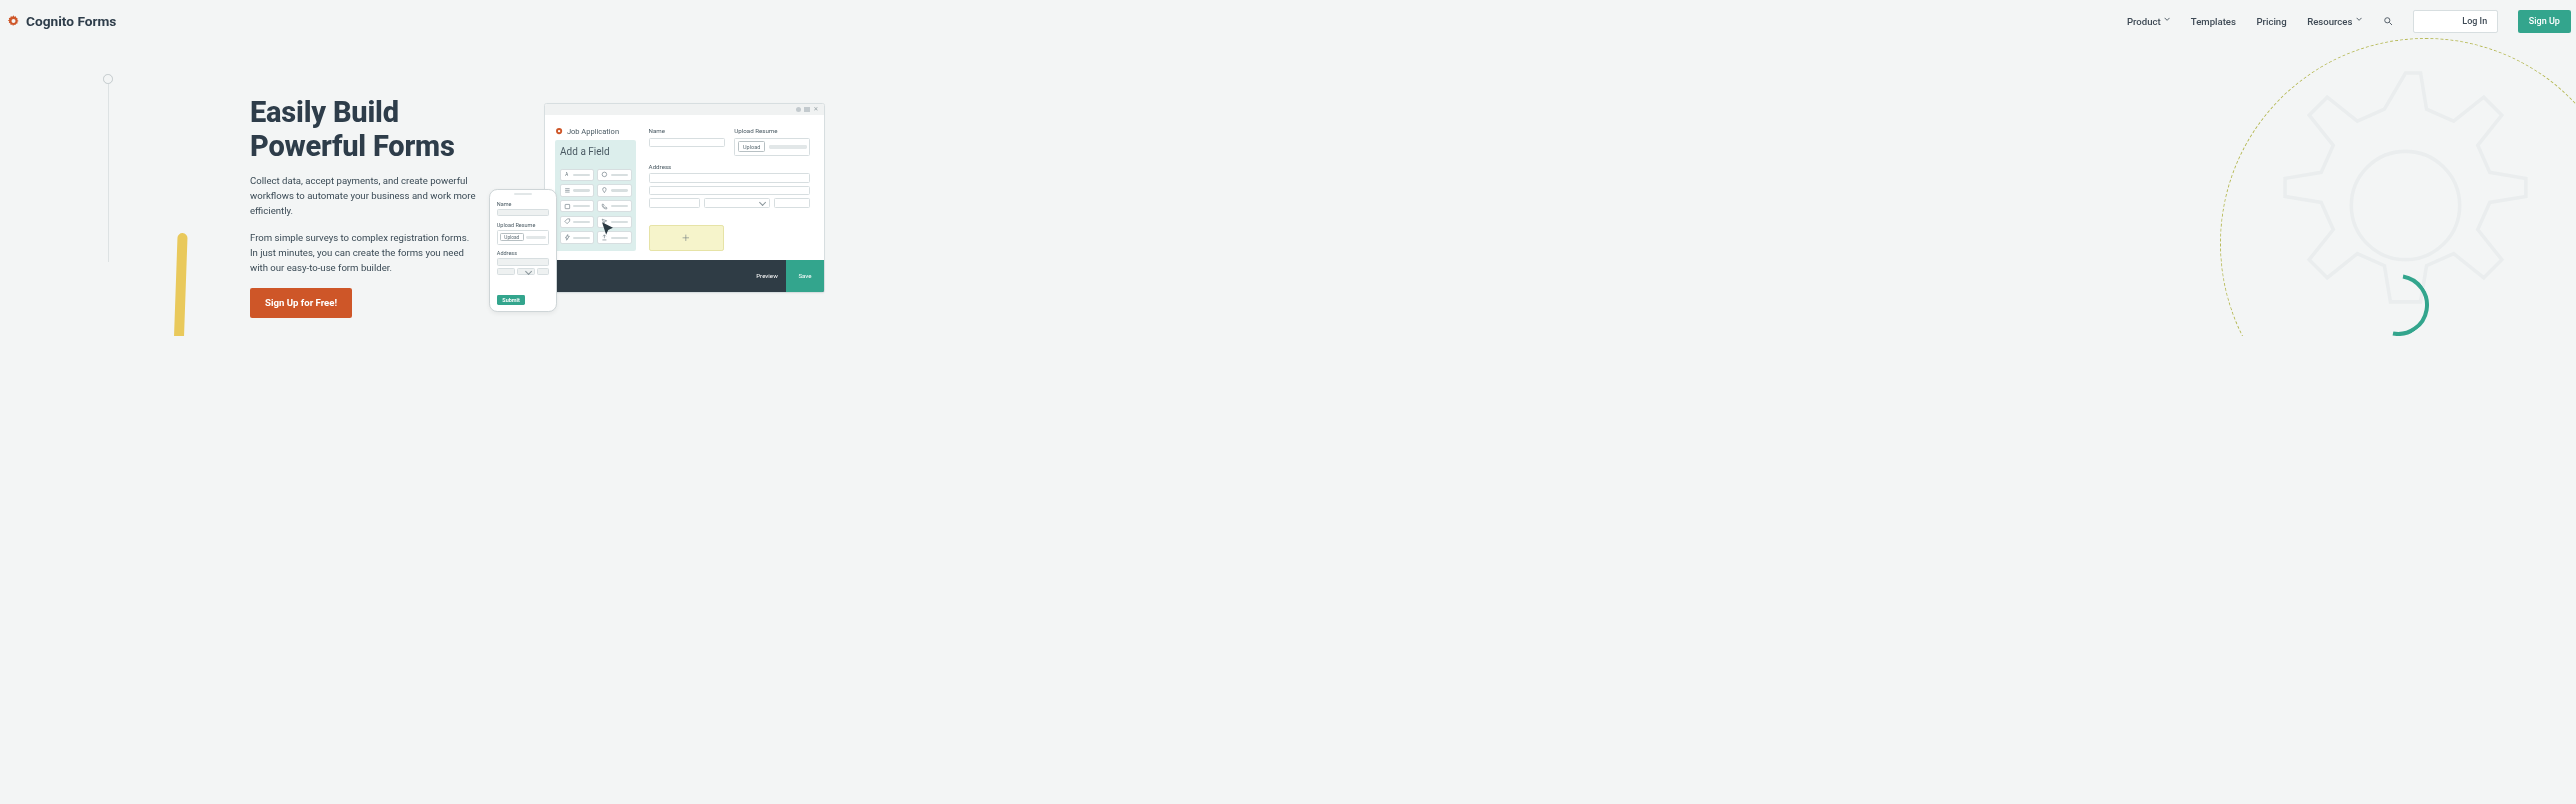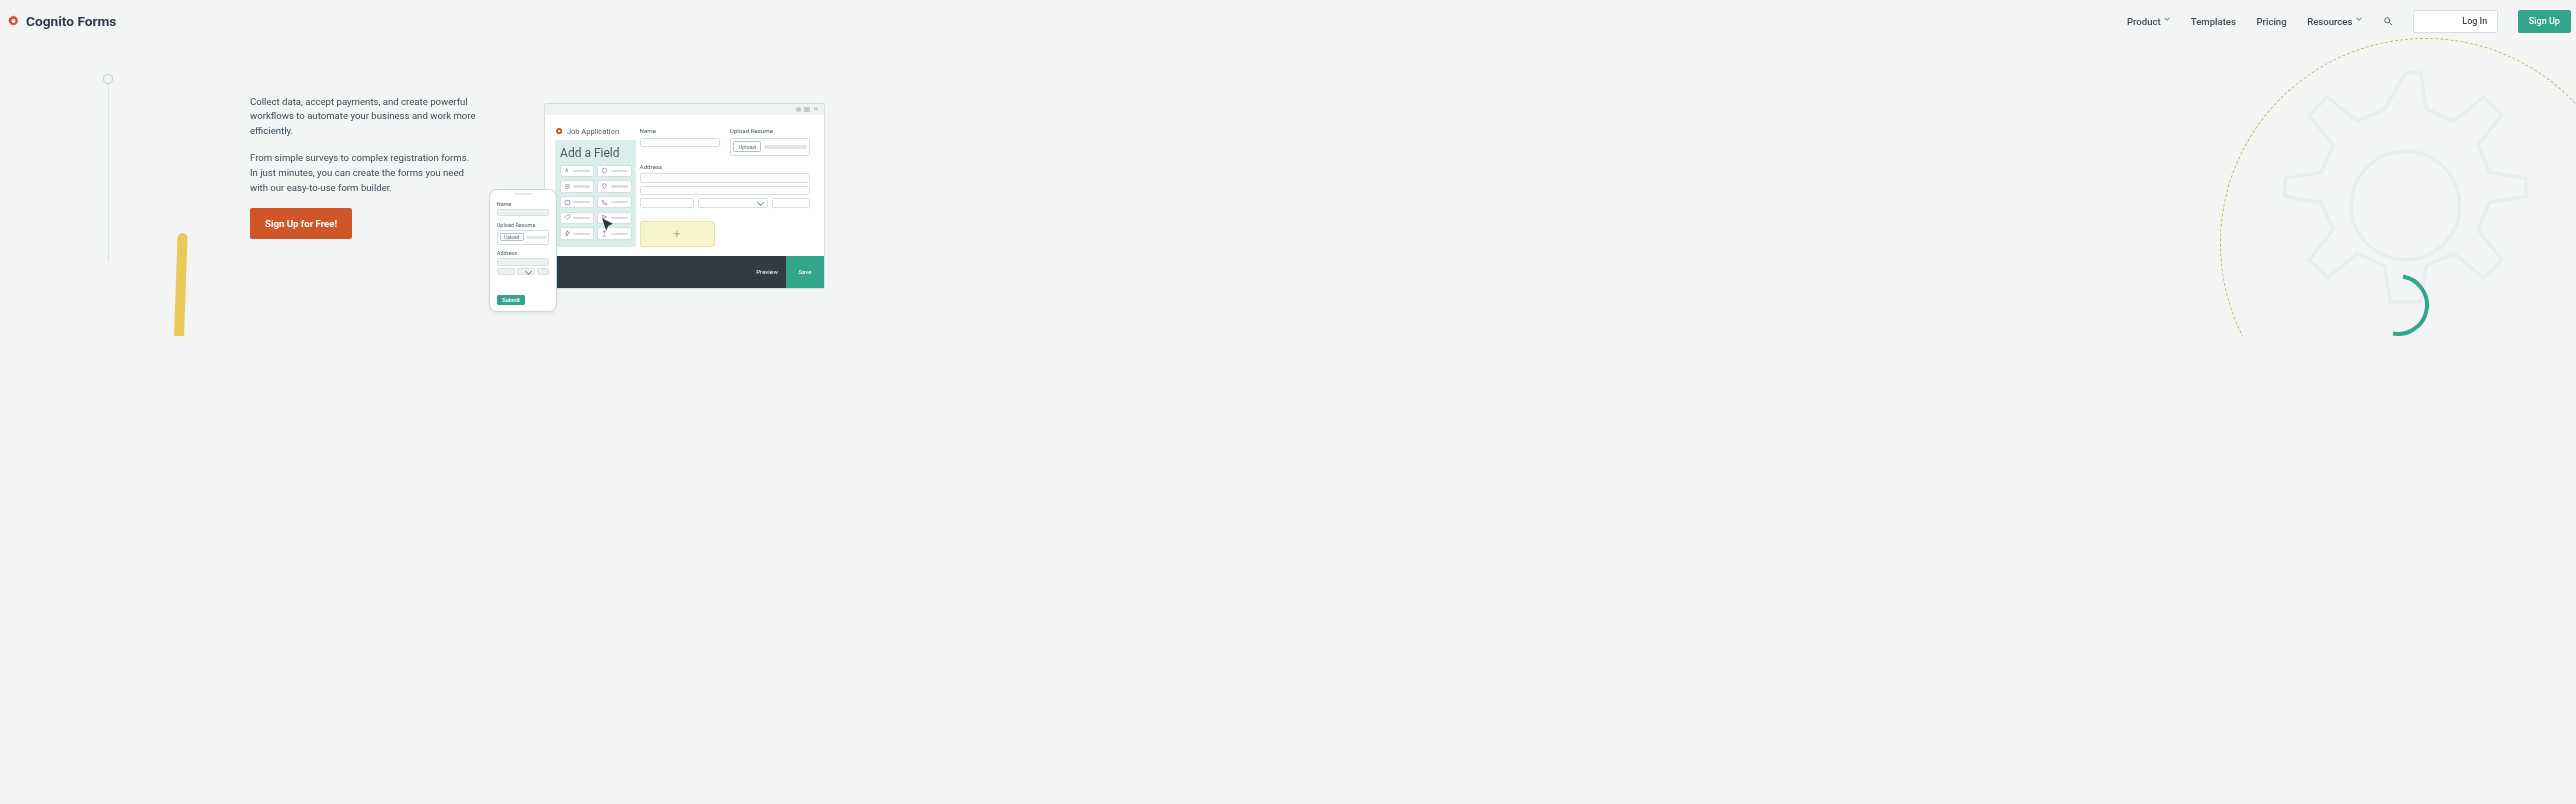--- a/index.html
+++ b/index.html
@@ -82,26 +82,26 @@
   
   .illus{position:relative;margin-left:41px;margin-top:8.2px;}
   .builder{
     width:281px;border:0.7px solid var(--border);border-radius:2.7px;background:var(--panel-bg);
     box-shadow:0 0.7px 1.4px rgba(0,0,0,.03);overflow:hidden;
   }
   .win-bar{height:11px;background:var(--panel-header);display:flex;justify-content:flex-end;align-items:center;gap:3.4px;padding:0 5.5px;}
   .win-dot{width:5.5px;height:5.5px;border-radius:50%;background:#C3CACE;}
   .win-sq{width:5.5px;height:5.5px;background:#C3CACE;}
   .win-x{font-size:6.2px;color:#9AA4A8;line-height:1;}
-  .builder-body{display:flex;gap:4px;padding:12.3px 13.7px 9.6px 9.6px;}
+  .builder-body{display:flex;gap:13px;padding:12.3px 13.7px 9.6px 9.6px;}
   .form-title{display:flex;align-items:center;gap:4.1px;font-size:7.5px;color:#4A5A63;}
   .mini-gear{width:8.2px;height:8.2px;}
   
   .palette{background:var(--add-field-bg);border-radius:2.1px;padding:5.5px 4.1px 6.8px 5.5px;width:81px;flex-shrink:0;margin-top:4.1px;}
-  .palette-title{font-size:12px;color:#4A5A63;margin-bottom:5px;}
+  .palette-title{font-size:10px;color:#4A5A63;margin-bottom:12px;}
   .palette-grid{display:grid;grid-template-columns:1fr 1fr;gap:3.4px;position:relative;}
   .pal-item{background:#fff;border:0.7px solid var(--border);border-radius:2.1px;height:12.3px;display:flex;align-items:center;gap:2.7px;padding:0 2.7px;}
   .pal-icon{width:6.8px;height:6.8px;color:#5B6B73;flex-shrink:0;}
   .pal-bar{flex:1;height:2.1px;background:#D8DFE0;border-radius:1.4px;}
   .cursor{position:absolute;top:52px;left:40px;width:16.4px;height:16.4px;color:#2B3A42;}
   
   .canvas{flex:1;display:flex;flex-direction:column;gap:6.8px;}
   .canvas-row{display:flex;gap:9.6px;}
   .field{flex:1;}
   .field-label{font-size:6.2px;color:#4A5A63;margin-bottom:2.7px;}
@@ -195,20 +195,21 @@
         <line x1="15" y1="15" x2="21" y2="21" stroke="currentColor" stroke-width="2"></line>
       </svg>
     </div>
     <div class="btn btn-outline">Log In</div>
     <div class="btn btn-primary">Sign Up</div>
   </nav>
 </header>
 
 <section class="hero">
   <div class="hero-copy">
+    <h1>Easily Build Powerful Forms</h1>
     <p class="para">Collect data, accept payments, and create powerful workflows to automate your business and work more efficiently.</p>
     <p class="para">From simple surveys to complex registration forms. In just minutes, you can create the forms you need with our easy-to-use form builder.</p>
     <div class="cta">Sign Up for Free!</div>
   </div>
 
   <div class="illus">
 
     <div class="builder">
       <div class="win-bar">
         <div class="win-dot"></div>

